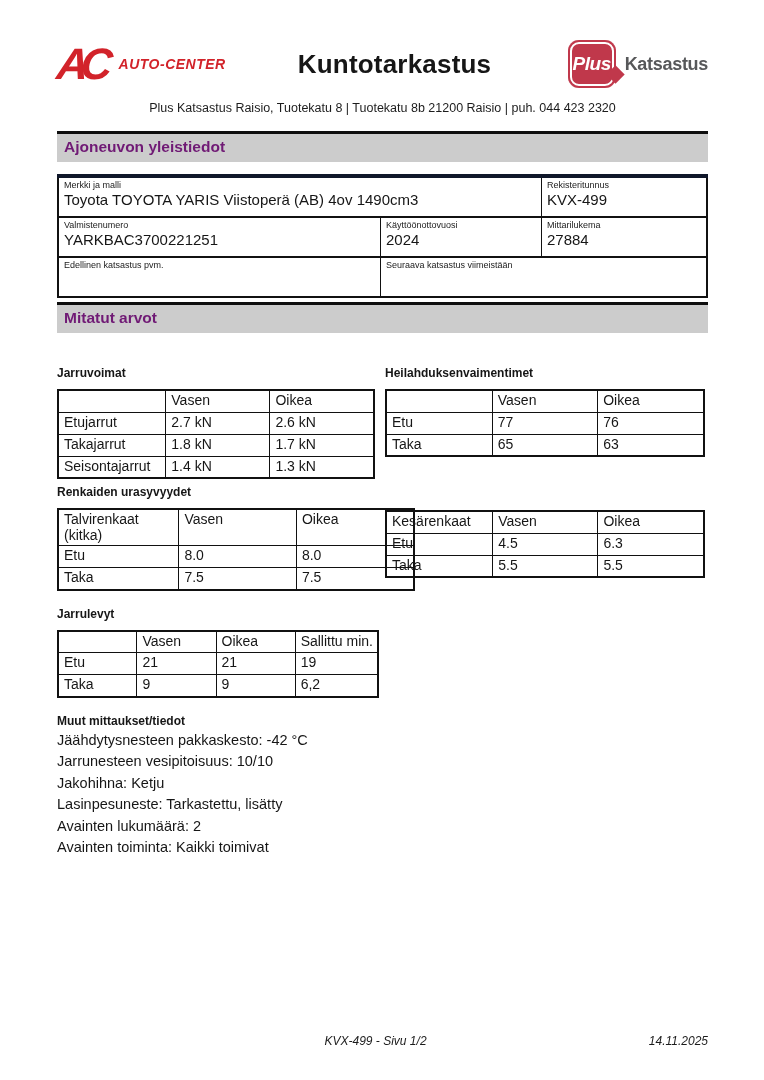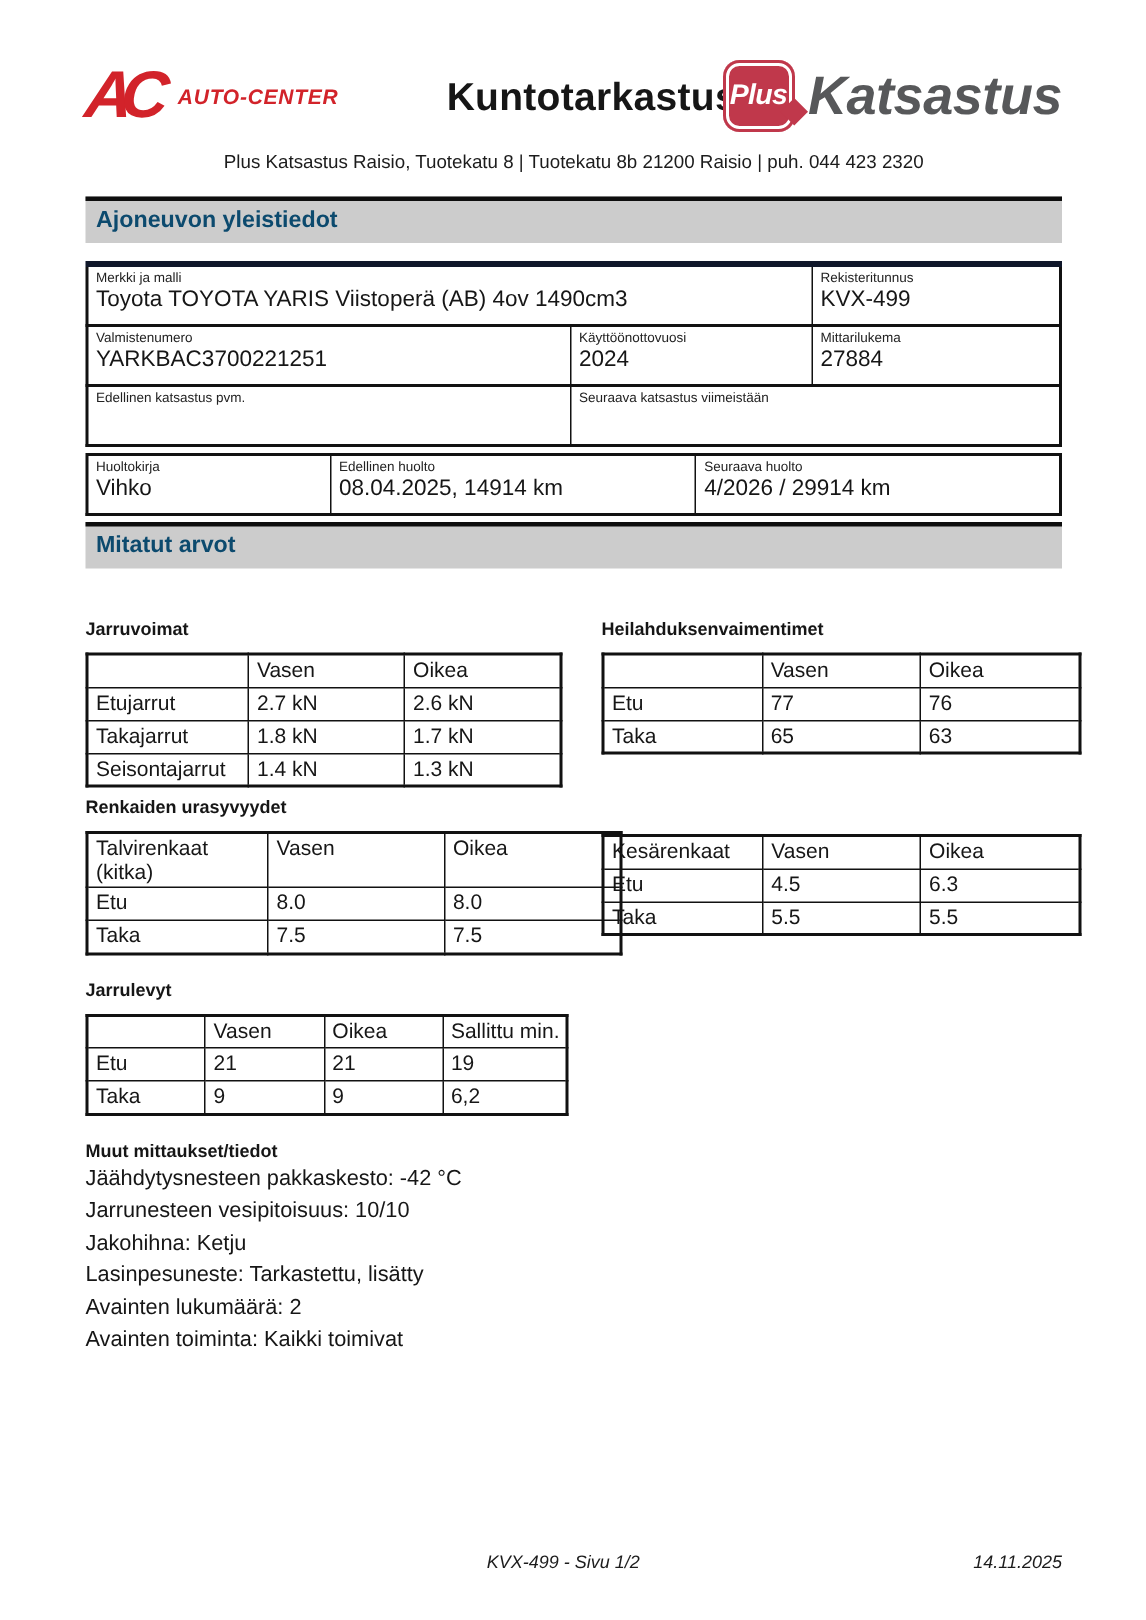--- a/index.html
+++ b/index.html
@@ -85,42 +85,41 @@
   .plus-badge-text {
     color: #ffffff;
     font-size: 19px;
     font-weight: bold;
     font-style: italic;
     letter-spacing: -0.5px;
     position: relative;
     z-index: 1;
   }
   .plus-word {
-    font-size: 36px;
+    font-size: 18px;
     font-weight: bold;
     color: var(--katsastus-gray, #57585a);
     margin-left: 9px;
     letter-spacing: -0.3px;
-    font-style: italic;
   }
   .address {
     text-align: center;
     font-size: 12.5px;
     margin-top: 13px;
     color: #1c1c1c;
   }
 
   
   .section-bar {
     border-top: 3px solid #0e0e0e;
     background: var(--section-bar-gray, #cccccc);
     font-size: 15.5px;
     font-weight: bold;
     padding: 4px 7px 6px 7px;
-    color: #0c4a6e;
+    color: #701a75;
   }
   .bar-general { margin-top: 16px; }
   .bar-measured { margin-top: 4px; }
 
   
   .vtable { margin-top: 12px; border-top: 4px solid #0f172a; }
   .vtable-lower { margin-top: 4px; border-top: 2px solid #111; }
   .vrow {
     display: flex;
     border-left: 2px solid #111;
@@ -139,21 +138,21 @@
   
   .mcaption {
     font-size: 12px;
     font-weight: bold;
     margin-bottom: 9px;
   }
   .cap-jarruvoimat, .cap-heilahdus { margin-top: 33px; }
   .cap-renkaiden { margin-top: 6px; }
   .cap-jarrulevyt { margin-top: 16px; }
   .cap-muut { margin-top: 16px; margin-bottom: 2px; }
-  .tables-row { display: flex; gap: 26px; }
+  .tables-row { display: flex; gap: 10px; }
   .tcol-left { width: 318px; flex: none; }
   .tcol-right { width: 320px; flex: none; }
   table.mtable {
     border-collapse: collapse;
     border: 2px solid #111;
     font-size: 14px;
   }
   .mtable td {
     border: 1.5px solid #111;
     padding: 1px 4px 2px 5px;
@@ -232,36 +231,20 @@
         </div>
       </div>
       <div class="vrow">
         <div class="vcell" style="width:49.77%">
           <span class="vlabel">Edellinen katsastus pvm.</span>
           <span class="vvalue"></span>
         </div>
         <div class="vcell" style="width:50.23%">
           <span class="vlabel">Seuraava katsastus viimeistään</span>
           <span class="vvalue"></span>
-        </div>
-      </div>
-    </div>
-    <div class="vtable-lower">
-      <div class="vrow">
-        <div class="vcell" style="width:25.04%">
-          <span class="vlabel">Huoltokirja</span>
-          <span class="vvalue">Vihko</span>
-        </div>
-        <div class="vcell" style="width:37.63%">
-          <span class="vlabel">Edellinen huolto</span>
-          <span class="vvalue">08.04.2025, 14914 km</span>
-        </div>
-        <div class="vcell" style="width:37.33%">
-          <span class="vlabel">Seuraava huolto</span>
-          <span class="vvalue">4/2026 / 29914 km</span>
         </div>
       </div>
     </div>
 
     <div class="section-bar bar-measured">Mitatut arvot</div>
 
     <div class="tables-row">
       <div class="tcol-left">
         <div class="mcaption cap-jarruvoimat">Jarruvoimat</div>
         <table class="mtable" style="width:318px">

